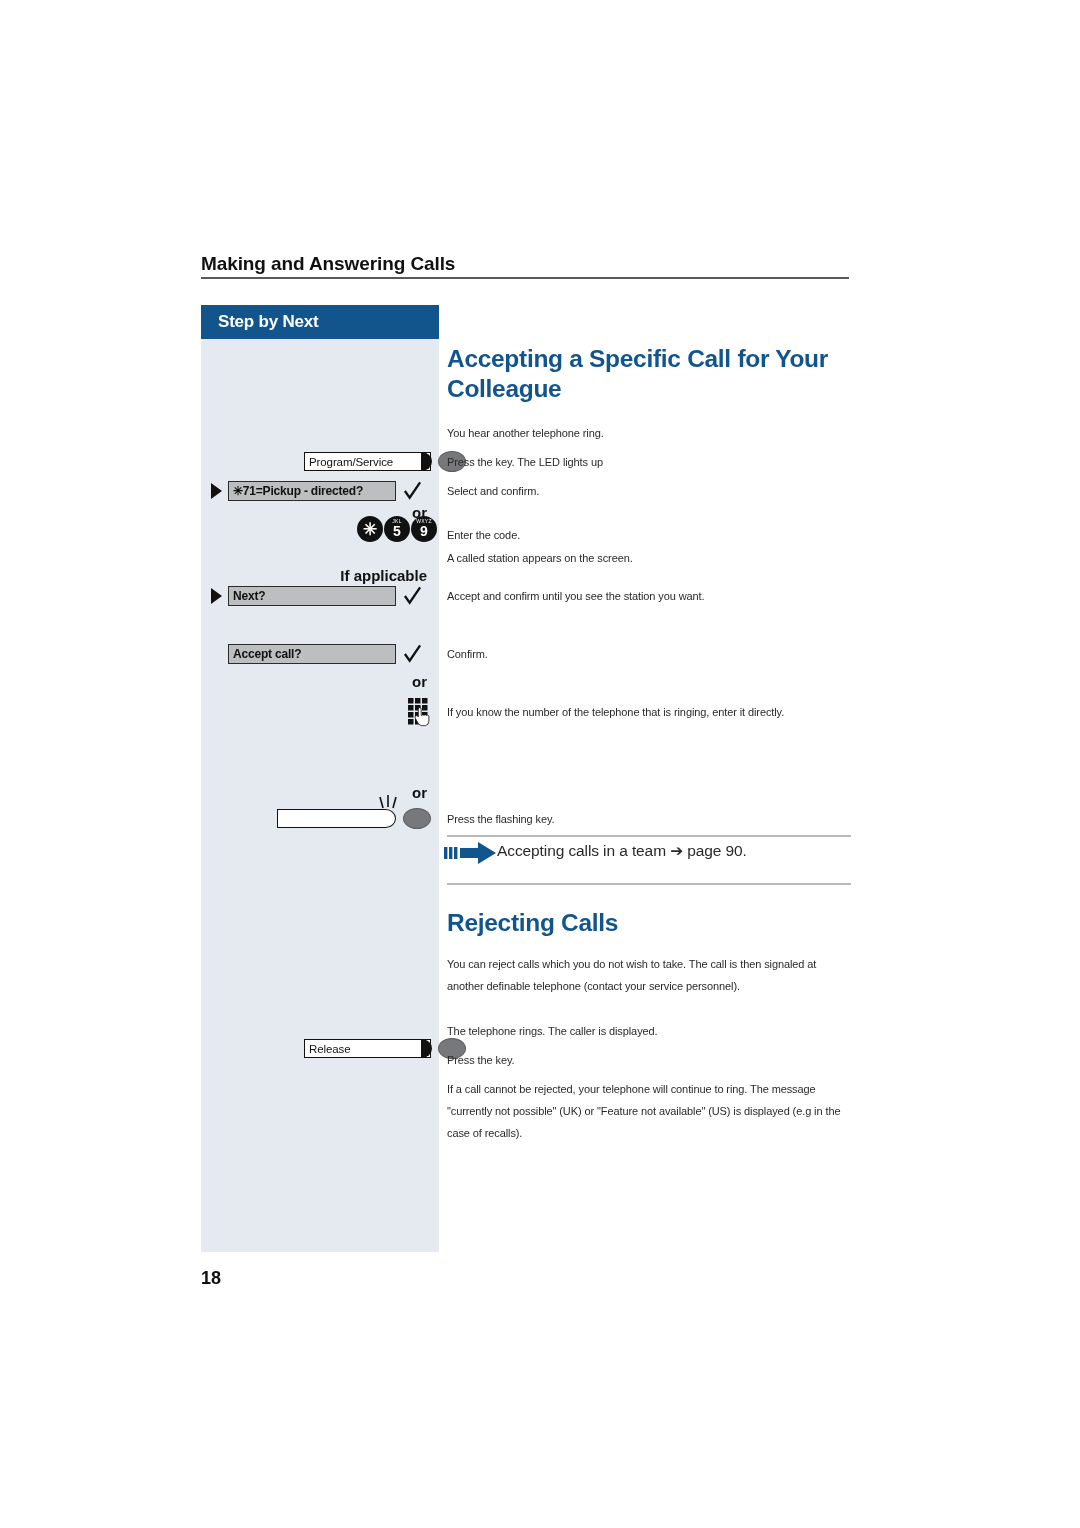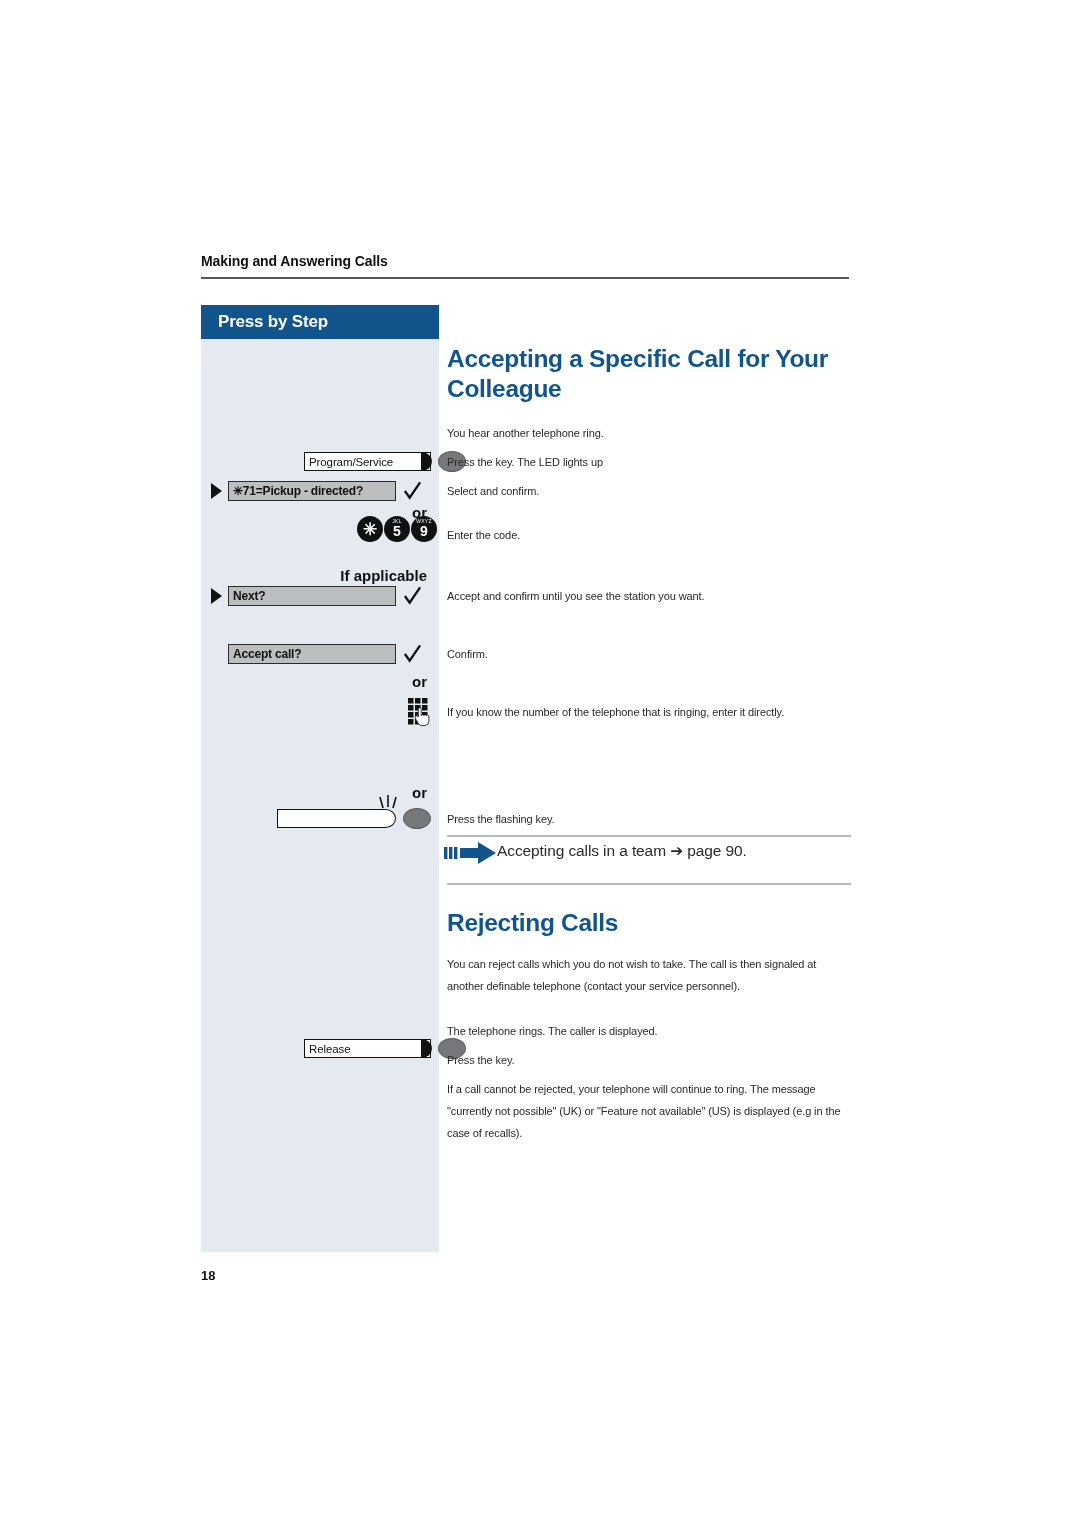--- a/index.html
+++ b/index.html
@@ -22,21 +22,21 @@
     width: 1080px; height: 1528px;
     overflow: hidden;
   }
 
   
   #running-header {
     position: absolute;
     left: 201px;
     top: 253px;
     width: 648px;
-    font-size: 14px;
+    font-size: 19px;
     font-weight: bold;
     letter-spacing: -0.1px;
     color: #111111;
   }
   #header-rule {
     position: absolute;
     left: 201px;
     top: 277px;
     width: 648px;
     height: 2px;
@@ -271,37 +271,37 @@
     line-height: 22px;
     color: #2a2a2a;
     letter-spacing: -0.1px;
   }
 
   
   #folio {
     position: absolute;
     left: 201px;
     top: 1268px;
-    font-size: 13px;
+    font-size: 18px;
     font-weight: bold;
     color: #111111;
   }
 </style>
 </head>
 <body>
 
 <div id="page">
 
   <div id="running-header">Making and Answering Calls</div>
   <div id="header-rule"></div>
 
   <div id="sidebar">
 
     <div id="sidebar-title-bar">
-      <div id="sidebar-title">Press by Step</div>
+      <div id="sidebar-title">Step by Next</div>
     </div>
 
     <div class="fn-key" style="left:76px; top:146px;">
       <div class="fn-key-body" style="width:127px;">
         <span class="fn-key-label">Program/Service</span>
         <span class="fn-key-cap"></span>
       </div>
       <div class="fn-key-led"></div>
     </div>
 
@@ -402,20 +402,21 @@
   <h1 class="section-title abs" style="left:447px; top:344px; width:404px;">Accepting a Specific Call for Your Colleague</h1>
 
   <p class="body-text abs" style="left:447px; top:422px; width:404px;">You hear another telephone ring.</p>
 
   <p class="body-text abs" style="left:447px; top:451px; width:404px;">Press the key. The LED lights up</p>
 
   <p class="body-text abs" style="left:447px; top:480px; width:404px;">Select and confirm.</p>
 
   <p class="body-text abs" style="left:447px; top:518px; width:404px;margin-top:6px;">Enter the code.</p>
 
+  <p class="body-text abs" style="left:447px; top:547px; width:404px;">A called station appears on the screen.</p>
 
   <p class="body-text abs" style="left:447px; top:585px; width:412px;">Accept and confirm until you see the station you want.</p>
 
   <p class="body-text abs" style="left:447px; top:643px; width:404px;">Confirm.</p>
 
   <p class="body-text abs" style="left:447px; top:701px; width:412px;">If you know the number of the telephone that is ringing, enter it directly.</p>
 
   <p class="body-text abs" style="left:447px; top:808px; width:404px;">Press the flashing key.</p>
 
   <div class="xref-rule" style="top:835px;"></div>

